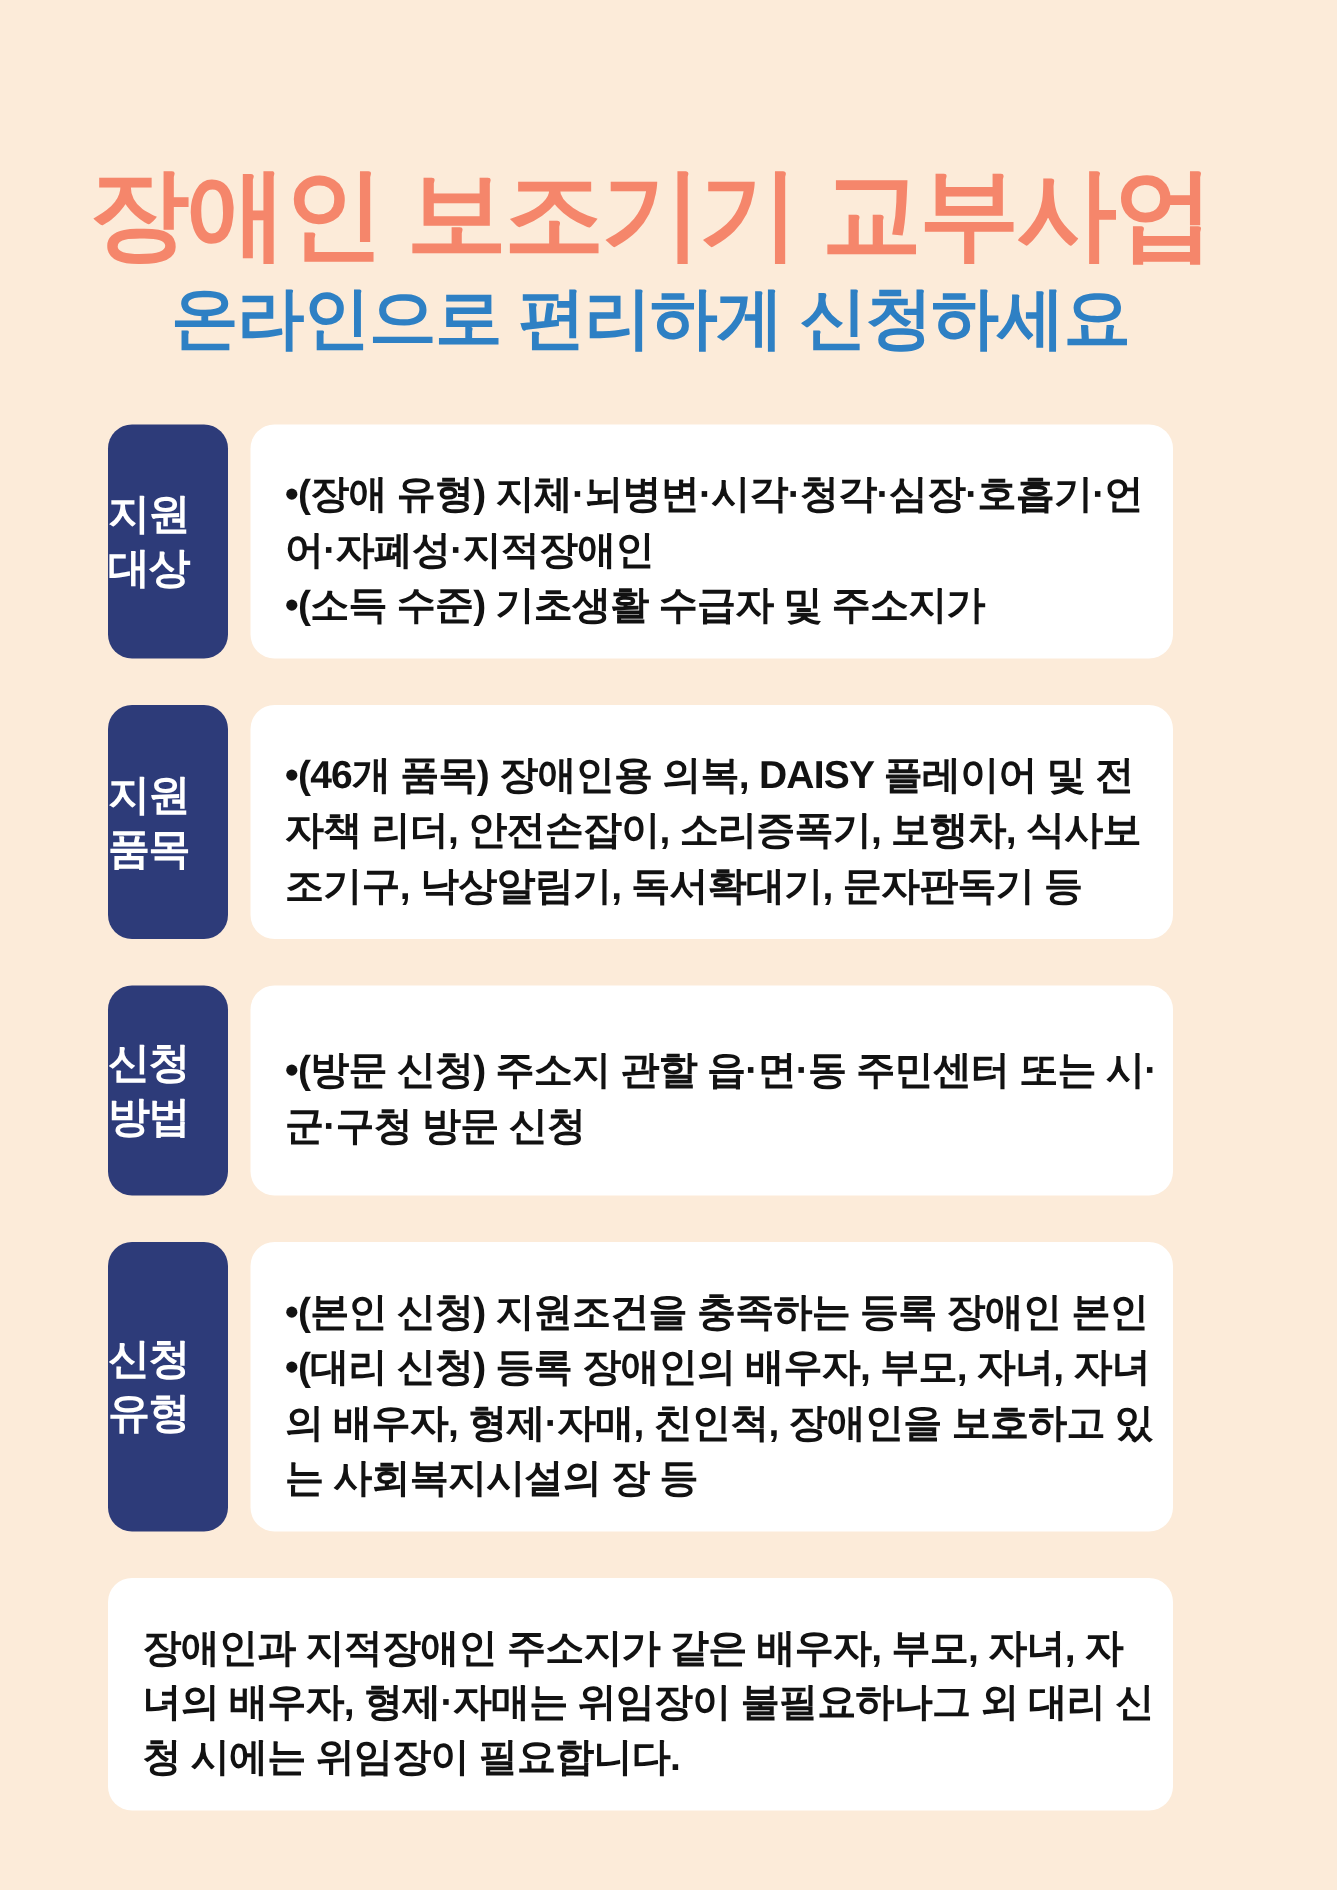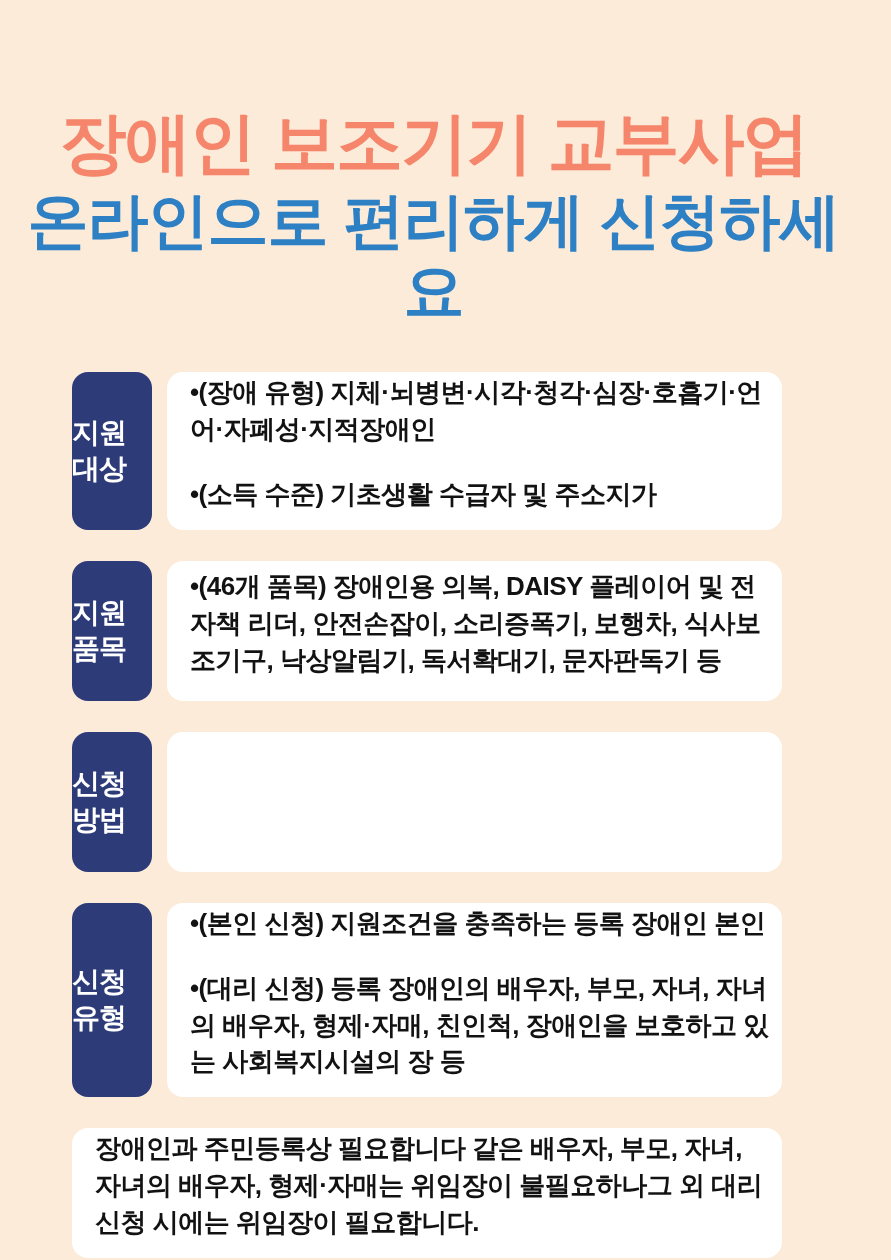--- a/index.html
+++ b/index.html
@@ -32,21 +32,21 @@
   .poster-title {
     margin: 0;
     font-size: 67px;
     font-weight: 800;
     letter-spacing: -2px;
     color: var(--color-title);
     line-height: 1.1;
   }
   .poster-subtitle {
     margin: 6px 0 0 0;
-    font-size: 61px;
+    font-size: 45px;
     font-weight: 800;
     letter-spacing: -1px;
     color: var(--color-subtitle);
     line-height: 1.15;
   }
   .sections {
     margin: 46px 85px 0 72px;
     display: flex;
     flex-direction: column;
     gap: 31px;
@@ -69,25 +69,24 @@
     justify-content: center;
     font-size: 28px;
     font-weight: 800;
     line-height: 1.28;
     letter-spacing: -1px;
   }
   .section-card {
     flex: 1;
     background: var(--color-card-bg);
     border-radius: 16px;
-    padding: 2px 10px 17px 23px;
+    padding: 28px 10px 17px 23px;
     display: flex;
     flex-direction: column;
     justify-content: center;
-    gap: 28px;
   }
   .section-card p {
     margin: 0;
     font-size: 26px;
     font-weight: 700;
     letter-spacing: -0.5px;
     line-height: 1.42;
     color: var(--color-body-text);
   }
 </style>
@@ -123,34 +122,35 @@
         <p>•(46개 품목) 장애인용 의복, DAISY 플레이어 및 전자책 리더, 안전손잡이, 소리증폭기, 보행차, 식사보조기구, 낙상알림기, 독서확대기, 문자판독기 등</p>
       </div>
     </section>
 
     <section class="section-row">
       <div class="section-badge">
         <span>신청</span>
         <span>방법</span>
       </div>
       <div class="section-card">
+        <p>•(방문 신청) 주소지 관할 읍·면·동 주민센터 또는 시·군·구청 방문 신청</p>
       </div>
     </section>
 
     <section class="section-row">
       <div class="section-badge">
         <span>신청</span>
         <span>유형</span>
       </div>
       <div class="section-card">
         <p>•(본인 신청) 지원조건을 충족하는 등록 장애인 본인</p>
         <p>•(대리 신청) 등록 장애인의 배우자, 부모, 자녀, 자녀의 배우자, 형제·자매, 친인척, 장애인을 보호하고 있는 사회복지시설의 장 등</p>
       </div>
     </section>
 
     <section class="section-row">
       <div class="section-card">
-        <p>장애인과 주민등록상 필요합니다 같은 배우자, 부모, 자녀, 자녀의 배우자, 형제·자매는 위임장이 불필요하나그 외 대리 신청 시에는 위임장이 필요합니다.</p>
+        <p>장애인과 지적장애인 주소지가 같은 배우자, 부모, 자녀, 자녀의 배우자, 형제·자매는 위임장이 불필요하나그 외 대리 신청 시에는 위임장이 필요합니다.</p>
       </div>
     </section>
 
   </main>
 </div>
 
 </body></html>

